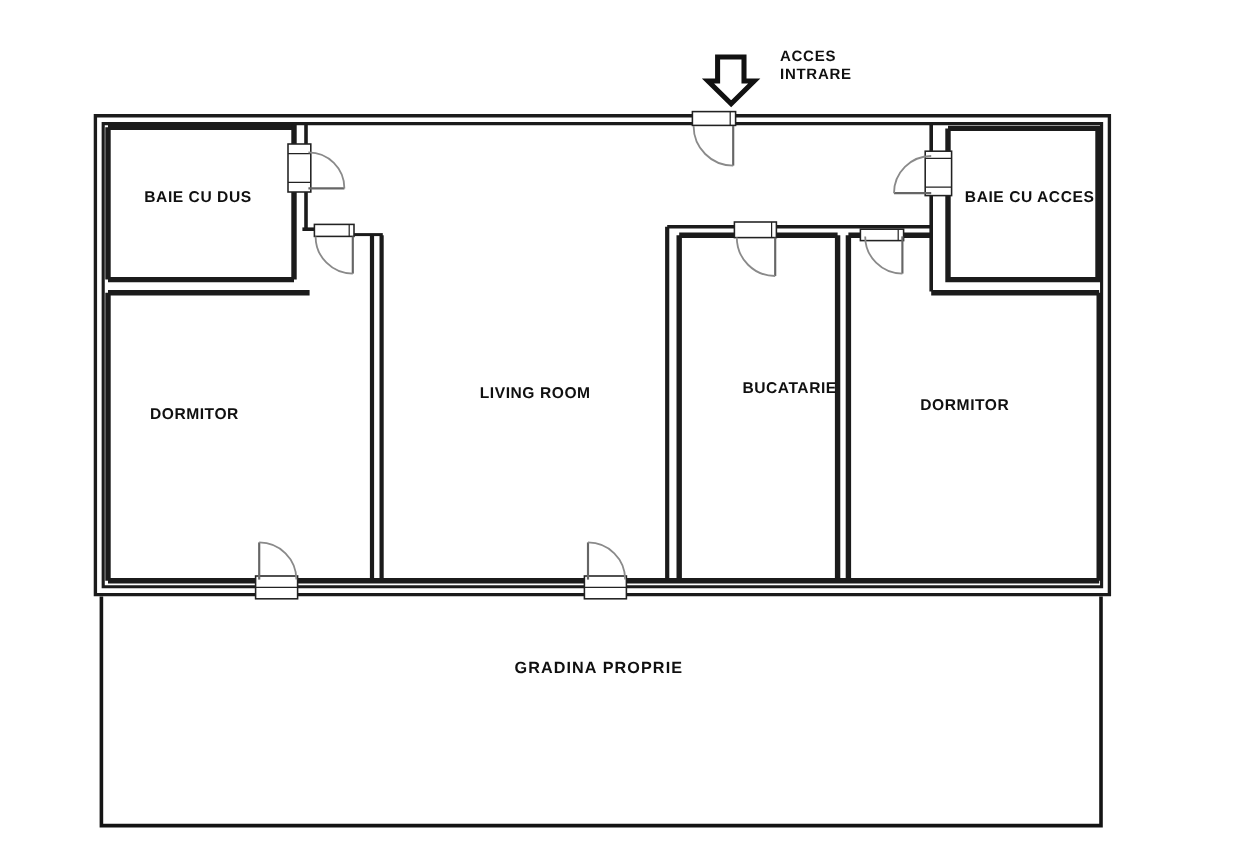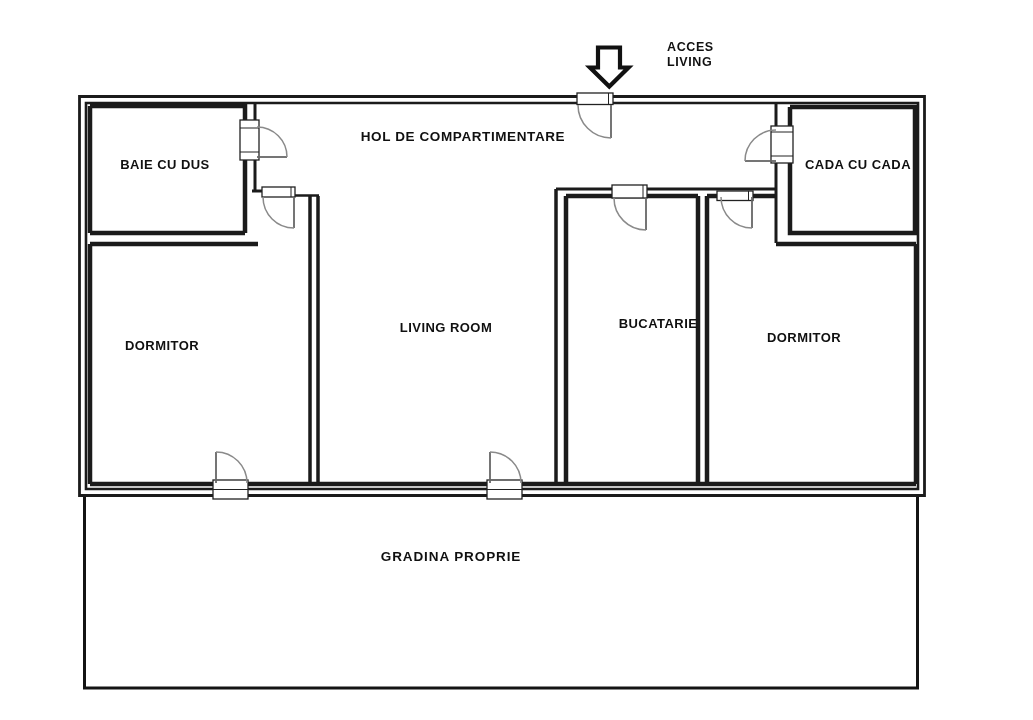--- a/index.html
+++ b/index.html
@@ -26,33 +26,32 @@
     position: absolute;
     transform: translate(-50%, -50%);
     font-weight: bold;
     font-size: 13px;
     letter-spacing: 0.45px;
     color: #101010;
     white-space: nowrap;
     user-select: none;
   }
   .room-label.hall { font-size: 13.5px; letter-spacing: 0.6px; }
-  .room-label.garden { font-size: 13.5px; letter-spacing: 0.9px; }
+  .room-label.garden { font-size: 13.5px; letter-spacing: 0.9px; margin-left: 48px; }
   .entrance-note {
     position: absolute;
     left: 650px;
     top: 40px;
     font-weight: bold;
     font-size: 12.5px;
     letter-spacing: 0.6px;
     color: #101010;
     line-height: 15px;
     white-space: nowrap;
     user-select: none;
-    margin-left: 17px;
   }
 </style>
 </head>
 <body>
 
 <div class="stage">
 
   <svg class="plan" width="1033" height="720" viewBox="0 0 1033 720">
 
     <g>
@@ -171,32 +170,31 @@
       </g>
     </g>
 
     <g>
       <path d="M 598 47.5 H 620 V 67.5 H 628.5 L 609.3 86.5 L 590 67.5 H 598 Z" fill="#ffffff" stroke="#111111" stroke-width="4.2" stroke-linejoin="miter"></path>
     </g>
   </svg>
 
   <div class="room-label" style="left:165px; top:164px;">BAIE CU DUS</div>
 
-  <div class="room-label hall" style="left:463px; top:136px;">HOL DE COMPARTIMENTARE</div>
-
-  <div class="room-label" style="left:858px; top:164px;">CADA CU CADA</div>
+
+  <div class="room-label" style="left:858px; top:164px;">BAIE CU ACCES</div>
 
   <div class="room-label" style="left:162px; top:345px;">DORMITOR</div>
 
   <div class="room-label" style="left:446px; top:327px;">LIVING ROOM</div>
 
   <div class="room-label" style="left:618px; top:323px;margin-left:40px;">BUCATARIE</div>
 
   <div class="room-label" style="left:804px; top:337px;">DORMITOR</div>
 
   <div class="room-label garden" style="left:451px; top:556px;">GRADINA PROPRIE</div>
 
   <div class="entrance-note">
     <div>ACCES</div>
-    <div>LIVING</div>
+    <div>INTRARE</div>
   </div>
 
 </div>
 
 </body></html>

